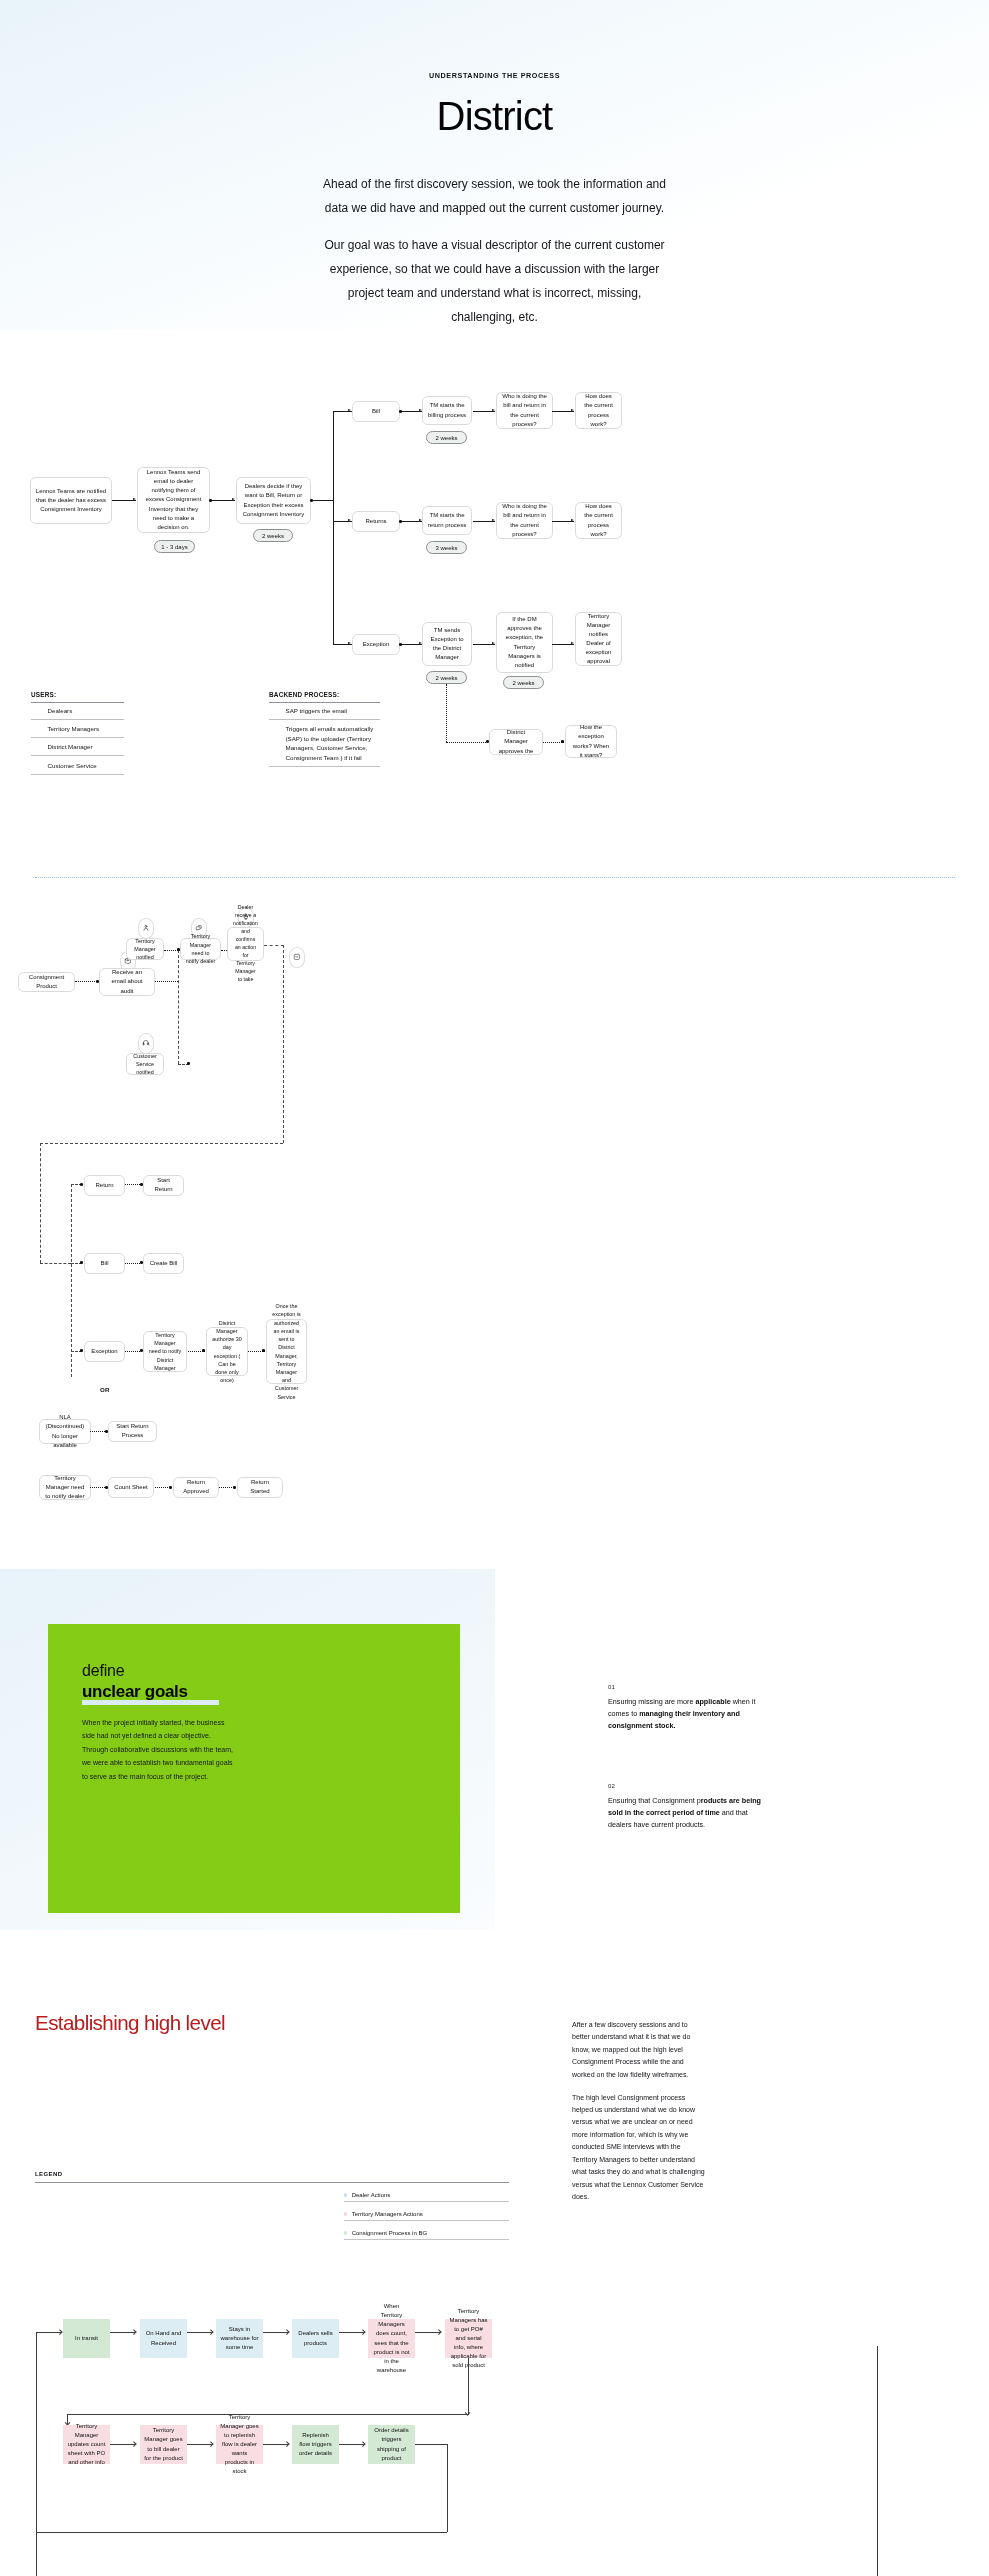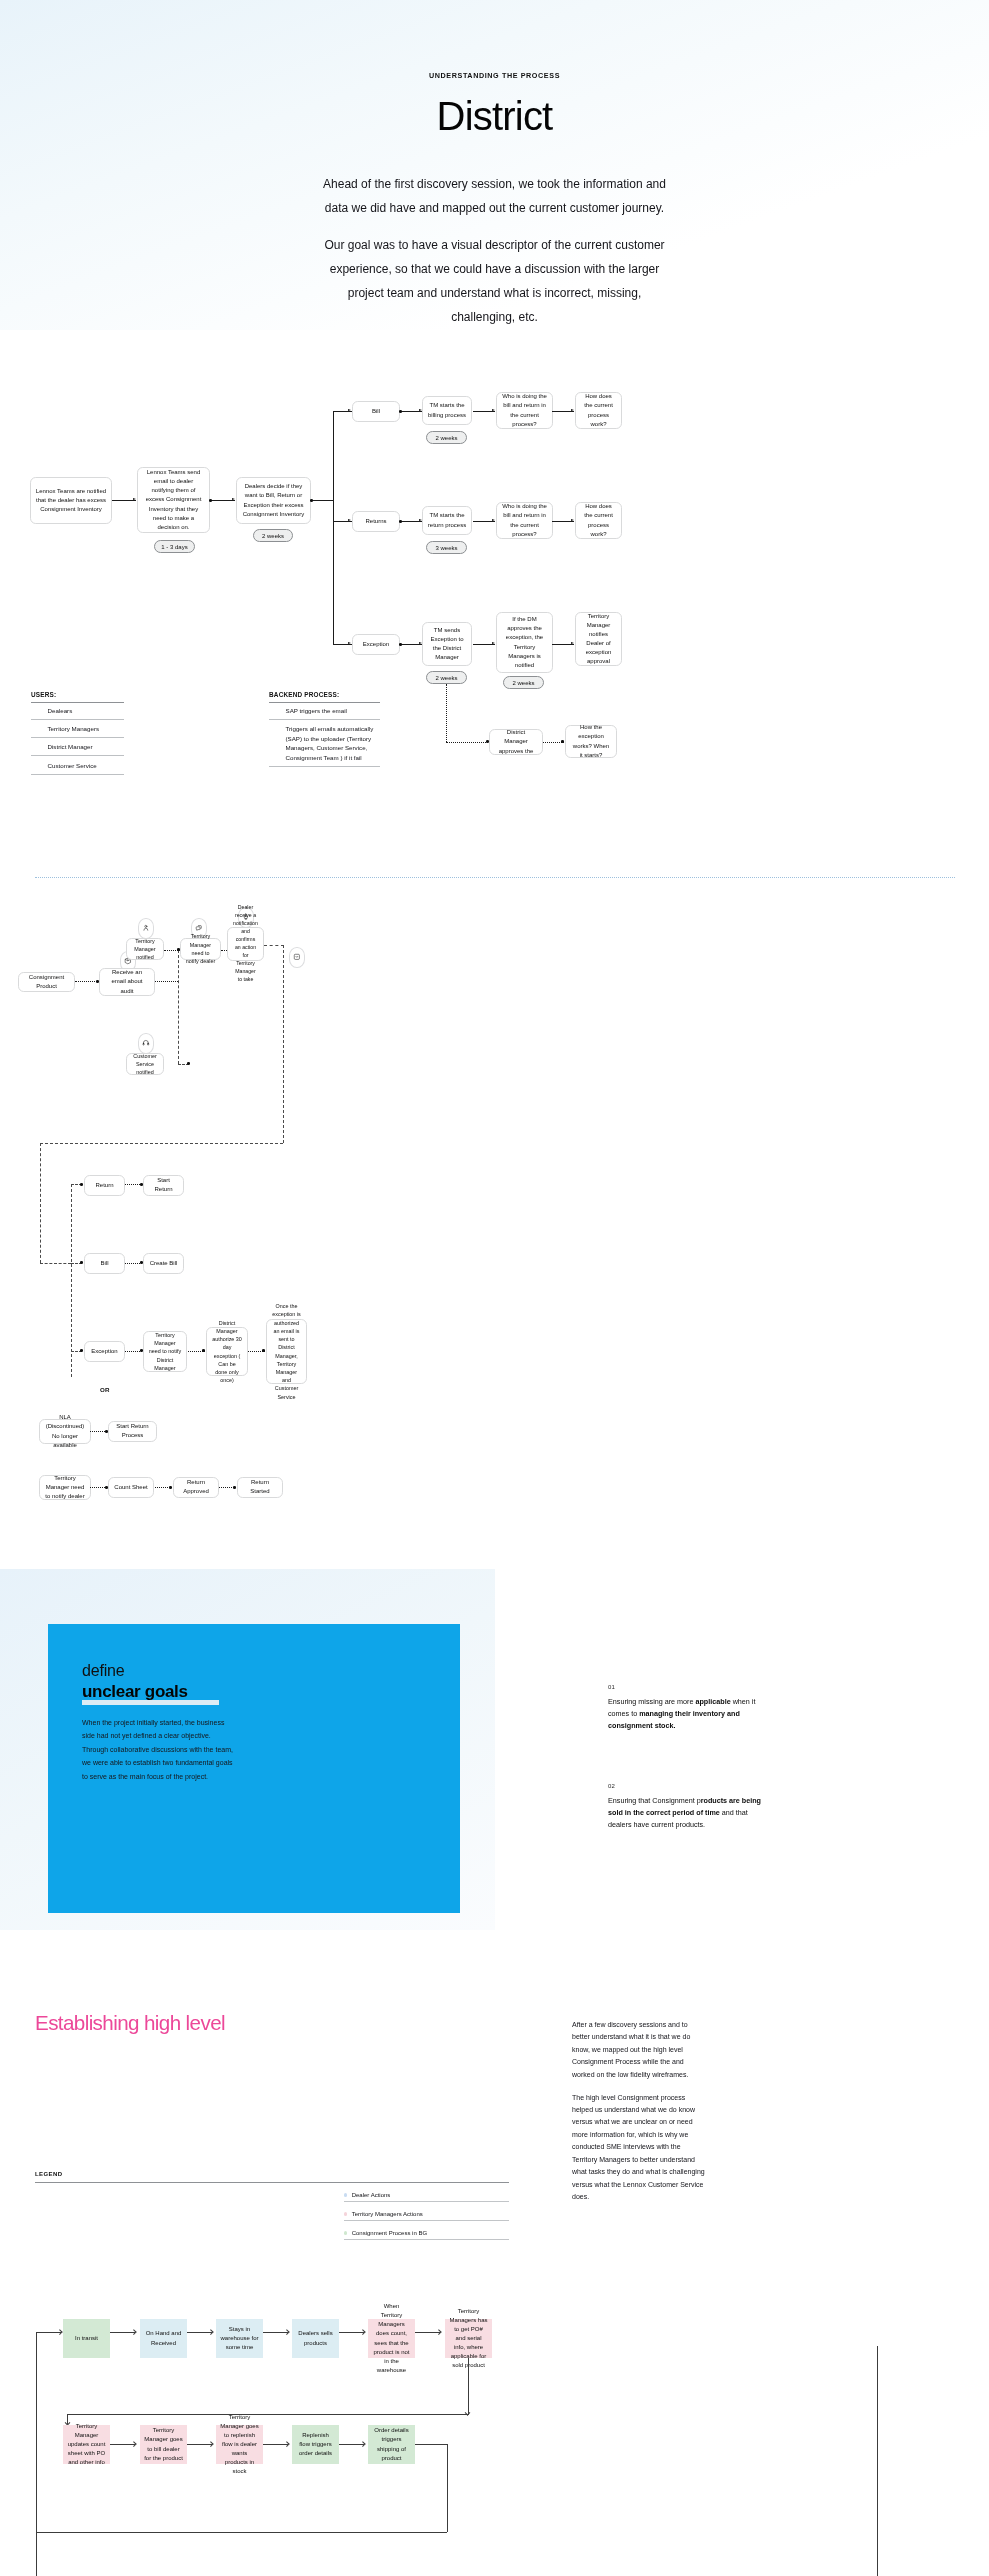--- a/index.html
+++ b/index.html
@@ -78,39 +78,39 @@
   .divider {
     position: absolute; height: 0; border-top: 0.7px dotted #9dc0dd;
   }
 
   
   .goals-band {
     position: absolute; left: 0; width: 495px; height: 361px;
     background: linear-gradient(155deg, #e7f2fa 0%, #f0f7fb 46%, #fafcfe 100%);
   }
   .goals-card {
-    position: absolute; background: #0ea5e9; padding: 38px 30px 31px 34px;
+    position: absolute; background: #84cc16; padding: 38px 30px 31px 34px;
   }
   .goals-kicker { font-size: 16px; font-weight: 400; color: #101010; letter-spacing: -0.2px; }
   .goals-title {
     font-size: 17px; font-weight: 800; color: #050505; letter-spacing: -0.3px;
     margin-top: 2.1px; display: inline-block;
   }
   .goals-underline { height: 4.6px; background: #dcecf5; width: 137px; margin-top: -2.1px; }
   .goals-para {
     margin-top: 11.3px; font-size: 7px; line-height: 1.92; color: #16161a; width: 155px;
   }
   .goal-num { font-size: 6px; color: #2a2a2a; letter-spacing: 0.2px; }
   .goal-txt { margin-top: 5.7px; font-size: 7.2px; line-height: 1.68; color: #0d0d0d; width: 155px; }
   .goal-txt b { font-weight: 800; }
 
   
   .est-title {
     position: absolute; font-size: 20.6px; font-weight: 400; line-height: 1.26;
-    letter-spacing: -0.6px; color: #ec4899;
+    letter-spacing: -0.6px; color: #b91c1c;
   }
   .est-body { position: absolute; font-size: 7px; line-height: 1.78; color: #14141a; width: 135px; }
   .est-body p + p { margin-top: 10.3px; }
 
   .legend-h { position: absolute; font-size: 6px; font-weight: 700; letter-spacing: 0.4px; }
   .legend-rule { position: absolute; height: 0.5px; background: #8e9195; }
   .legend-row {
     position: absolute; display: flex; align-items: center;
     border-bottom: 0.5px solid #c2c5c8; font-size: 6px; color: #141418;
     padding-bottom: 3.1px;

